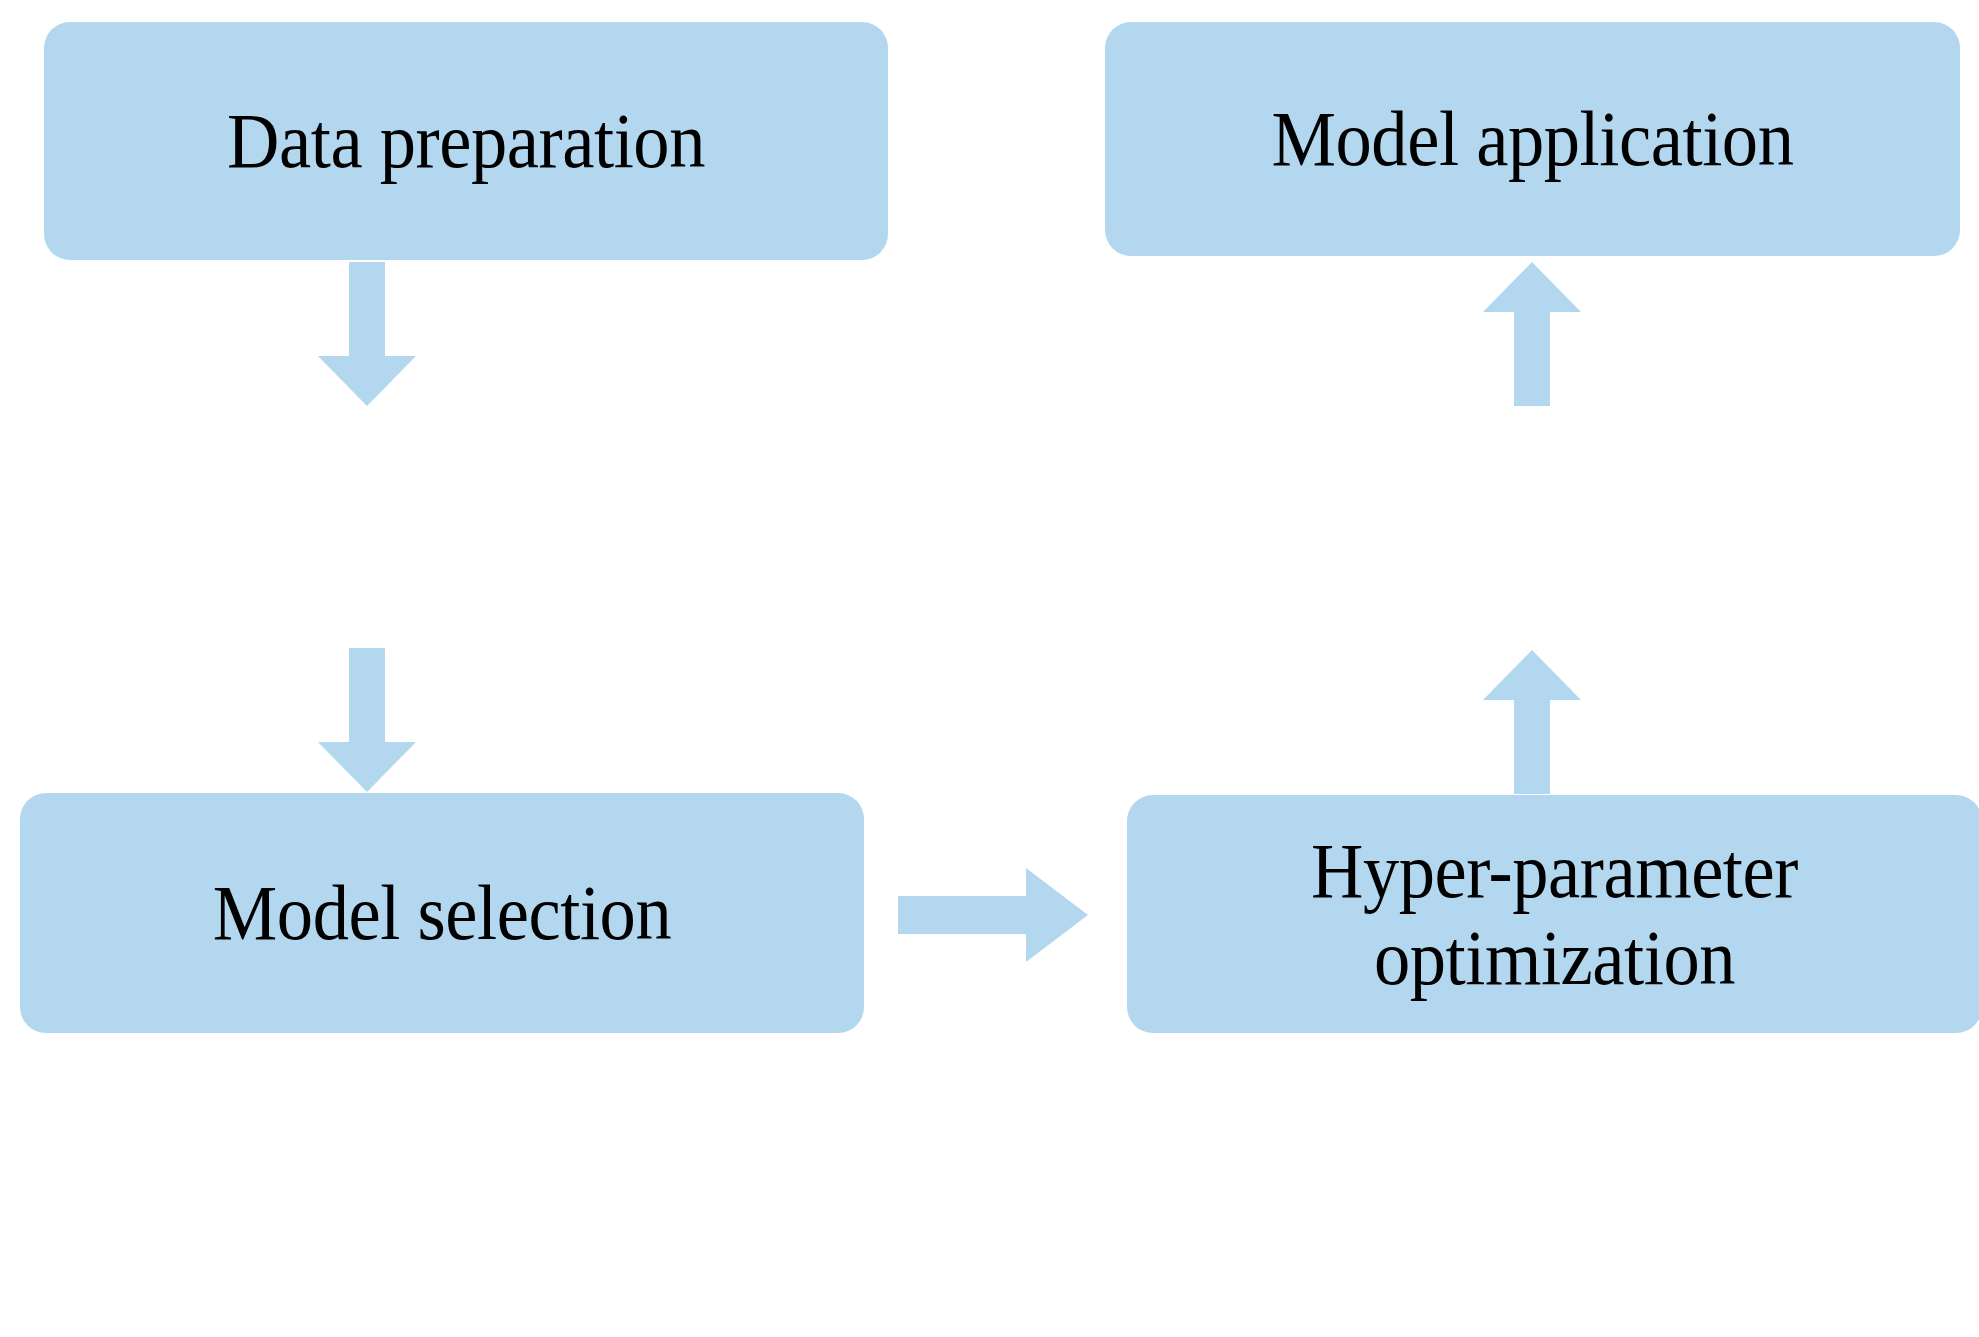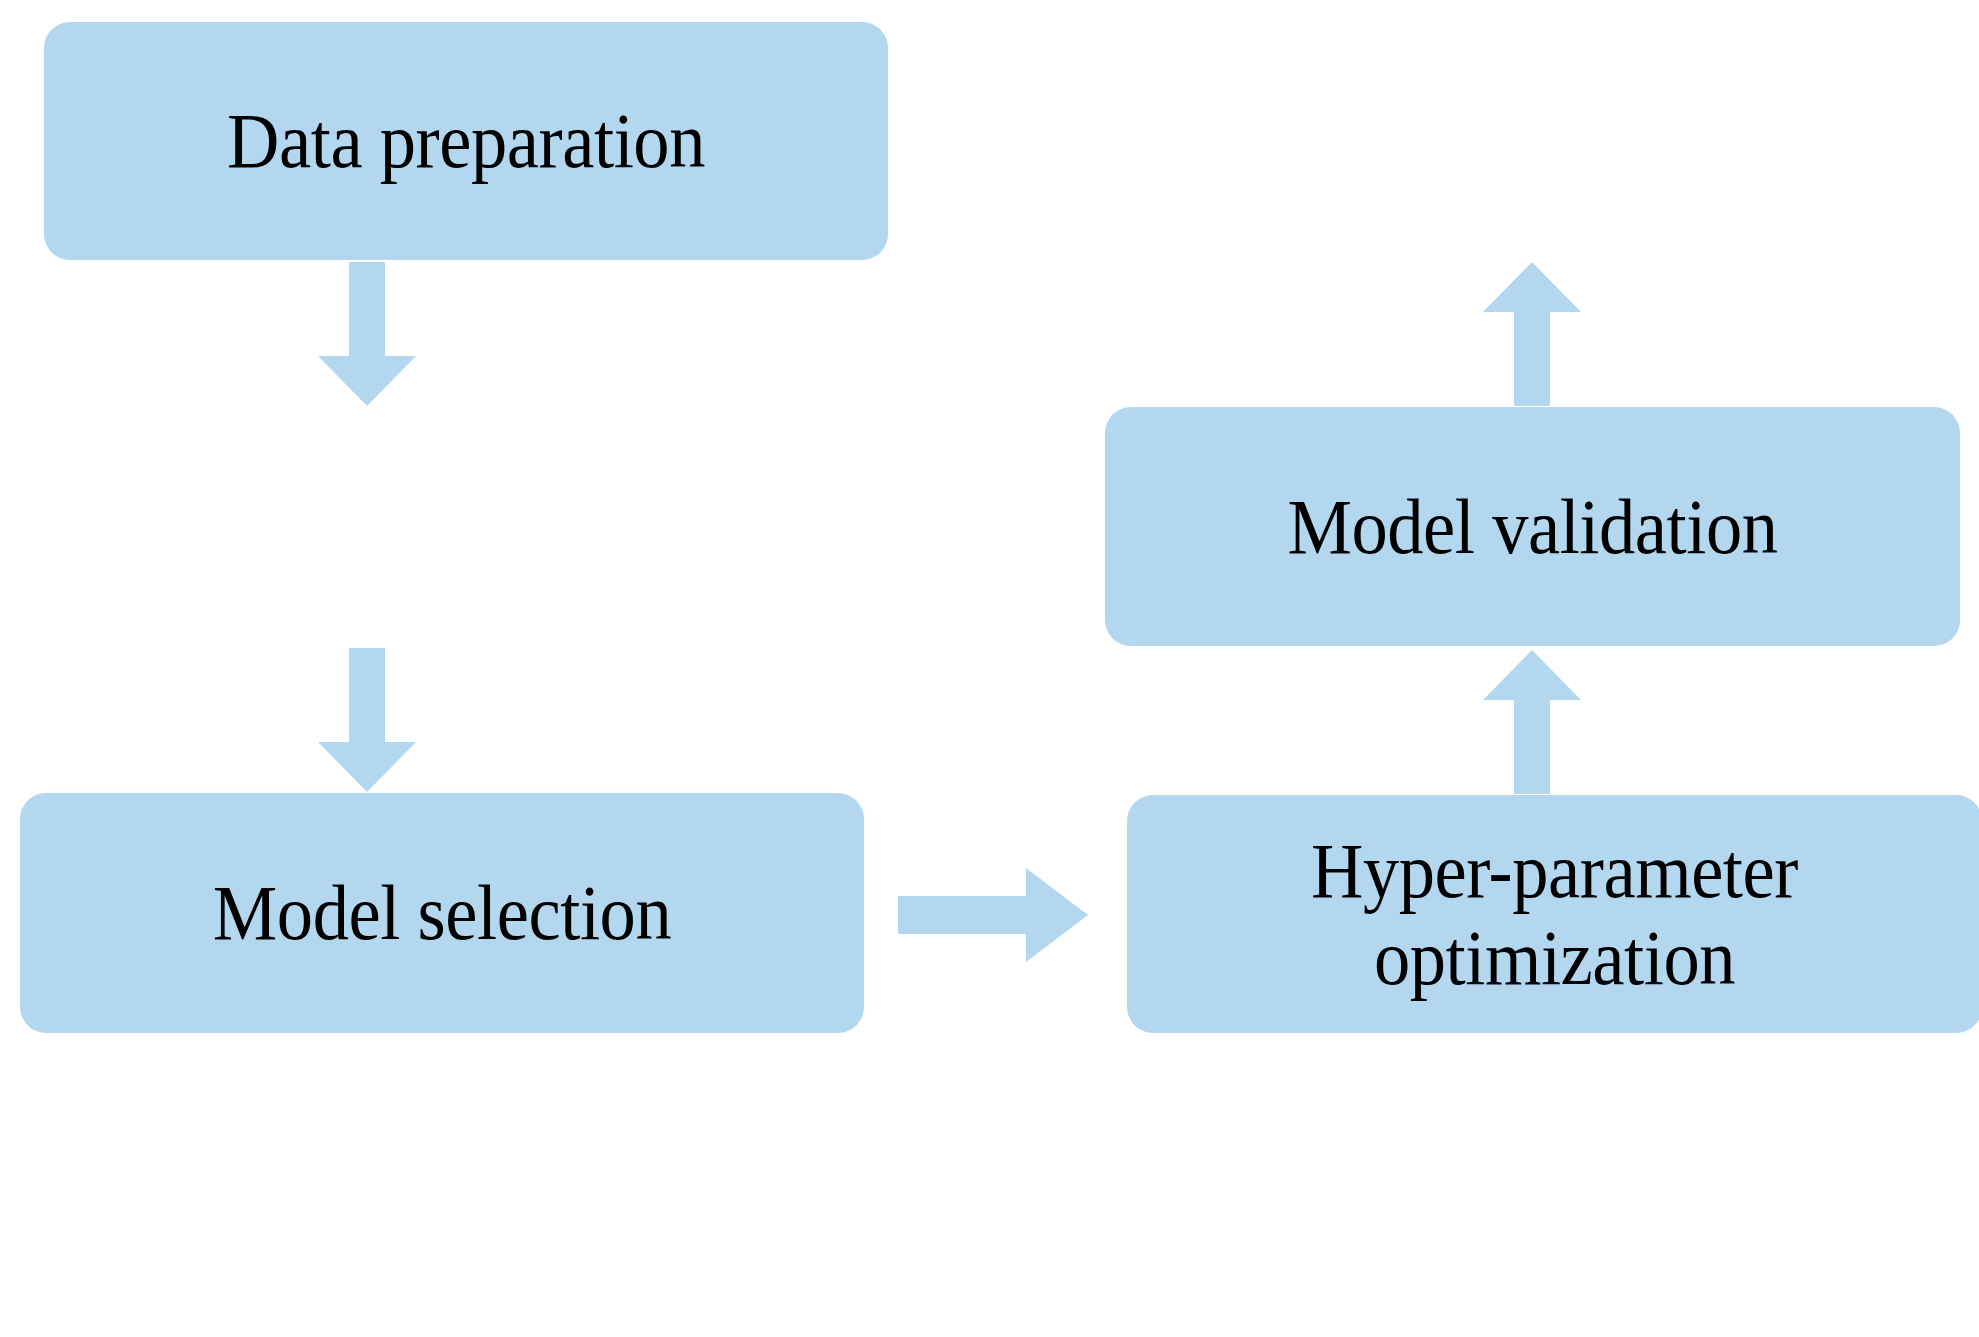--- a/index.html
+++ b/index.html
@@ -96,24 +96,24 @@
       <span class="l2">optimization</span>
     </span>
   </div>
 
   <div class="arrow" id="arrow-hyper-to-valid">
     <svg viewBox="0 0 98 144" preserveAspectRatio="none">
       <polygon points="49,0 98,50 67,50 67,144 31,144 31,50 0,50" fill="#b2d7ef"></polygon>
     </svg>
   </div>
 
-  <div class="node" id="node-model-validation">
-    <span class="node-label">Model validation</span>
-  </div>
 
   <div class="arrow" id="arrow-valid-to-app">
     <svg viewBox="0 0 98 144" preserveAspectRatio="none">
       <polygon points="49,0 98,50 67,50 67,144 31,144 31,50 0,50" fill="#b2d7ef"></polygon>
     </svg>
   </div>
 
+  <div class="node" id="node-model-application">
+    <span class="node-label">Model application</span>
+  </div>
 
 </div>
 
 </body></html>

